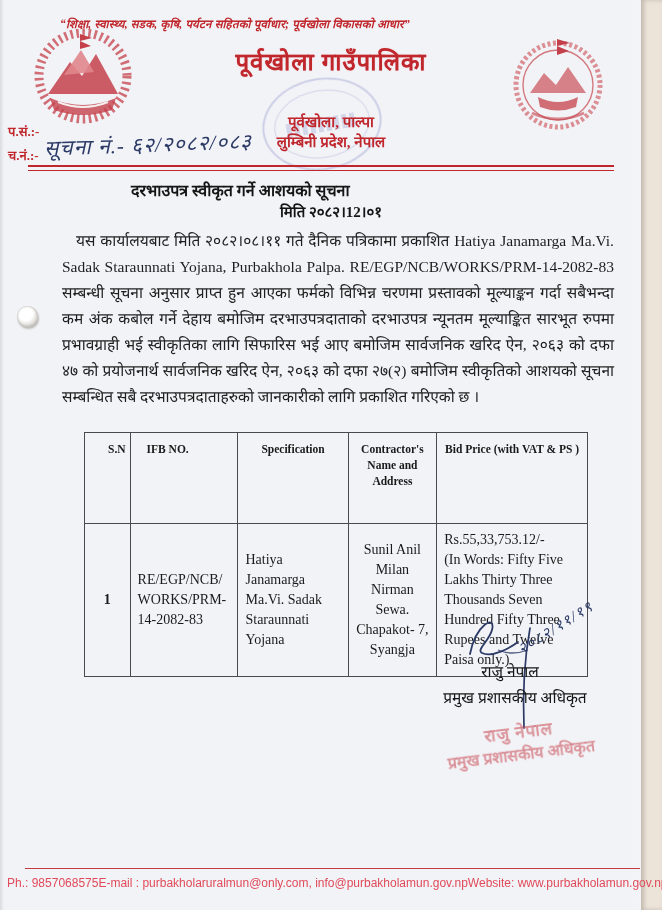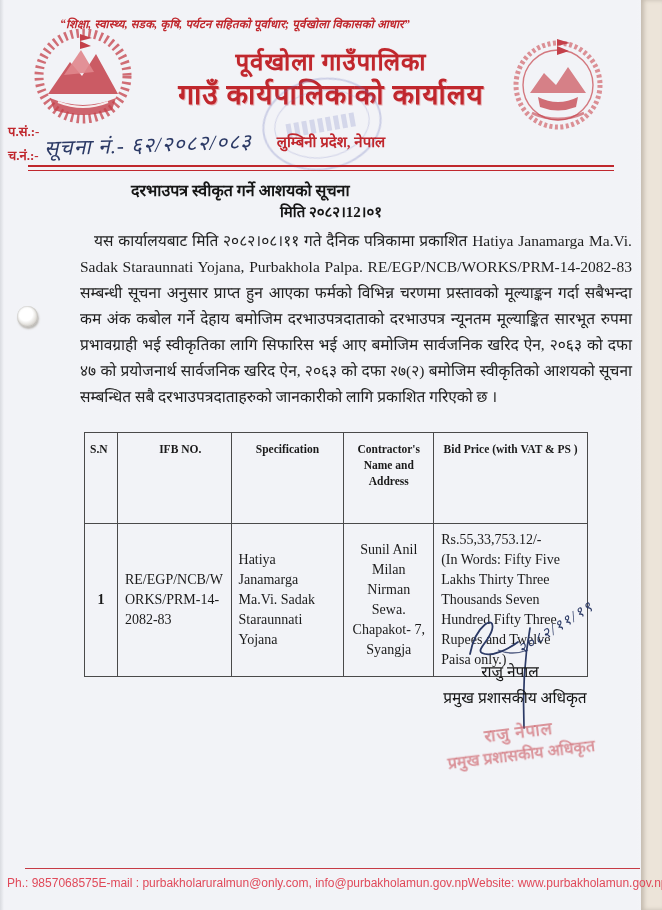--- a/index.html
+++ b/index.html
@@ -70,34 +70,33 @@
   
   .notice-title { position:absolute; top:179px; left:131px; width:400px; text-align:left;
     font-size:16px; font-weight:bold; color:#151515; }
   .notice-date { position:absolute; top:201px; left:131px; width:400px; text-align:center;
     font-size:15px; font-weight:bold; color:#151515; }
   
   .body-par {
     position:absolute; left:62px; top:228px; width:552px;
     font-size:15.5px; line-height:26px; text-align:justify; text-indent:14px;
     color:#1e1e1e;
-    margin-left:18px;
   }
   
   .bid-table {
     position:absolute; left:84px; top:432px; width:504px;
     border-collapse:collapse; color:#1a1a1a;
   }
   .bid-table td, .bid-table th { border:1px solid #4a4a4a; }
   .bid-table thead th {
     font-size:11.5px; font-weight:bold; vertical-align:top; padding:8px 4px 34px 4px;
     text-align:center; line-height:16px;
   }
-  .bid-table thead th.sn { text-align:left; padding-left:5px; }
-  .bid-table thead th.ifb { text-align:center; padding-left:16px; }
+  .bid-table thead th.sn { text-align:left; padding-left:23px; }
+  .bid-table thead th.ifb { text-align:left; padding-left:16px; }
   .bid-table tbody td { vertical-align:middle; font-size:14px; line-height:20px; padding:6px 7px; height:126px; }
   .td-sn { text-align:center; font-weight:bold; font-size:13px; }
   .td-ifb { word-break:break-all; font-size:14.5px; }
   .td-spec { font-size:14.5px; }
   .td-contractor { text-align:center; font-size:13.5px; }
   .td-bid { font-size:13.5px; line-height:21px; vertical-align:middle; }
   .bid-amount { display:block; }
   
   .sig-ink { position:absolute; left:452px; top:610px; }
   .sig-date {
@@ -147,22 +146,22 @@
   <svg class="emblem emblem-right" width="96" height="100" viewBox="0 0 96 100">
     <circle cx="48" cy="52" r="42" fill="none" stroke="#d4757c" stroke-width="5" stroke-dasharray="3 2.5" opacity=".8"></circle>
     <circle cx="48" cy="52" r="35" fill="none" stroke="#cc5a62" stroke-width="1.4" opacity=".8"></circle>
     <path d="M47 24 L47 6 L60 10 L47 13 L59 18 L47 22 Z" fill="#c4404a"></path>
     <path d="M20 60 L34 40 L46 52 L58 34 L76 60 Z" fill="#cc5a62" opacity=".75"></path>
     <path d="M28 64 Q48 74 68 64 L66 74 Q48 81 30 74 Z" fill="#c4404a" opacity=".75"></path>
     <path d="M22 80 Q48 92 74 80" fill="none" stroke="#c4404a" stroke-width="3" opacity=".6"></path>
   </svg>
 
   <div class="muni-name">पूर्वखोला गाउँपालिका</div>
-  <div class="office-name">गाउँ कार्यपालिकाको कार्यालय</div>
   <div class="blue-stamp"></div>
+  <div class="addr1">पूर्वखोला, पाल्पा</div>
   <div class="addr2">लुम्बिनी प्रदेश, नेपाल</div>
 
   <div class="ref-label p">प.सं.:-</div>
   <div class="ref-label c">च.नं.:-</div>
   <div class="handwritten-ref">सूचना नं.- ६२/२०८२/०८३</div>
 
   <div class="rule-double"></div>
 
   <div class="notice-title">दरभाउपत्र स्वीकृत गर्ने आशयको सूचना</div>
   <div class="notice-date">मिति २०८२।12।०१</div>

